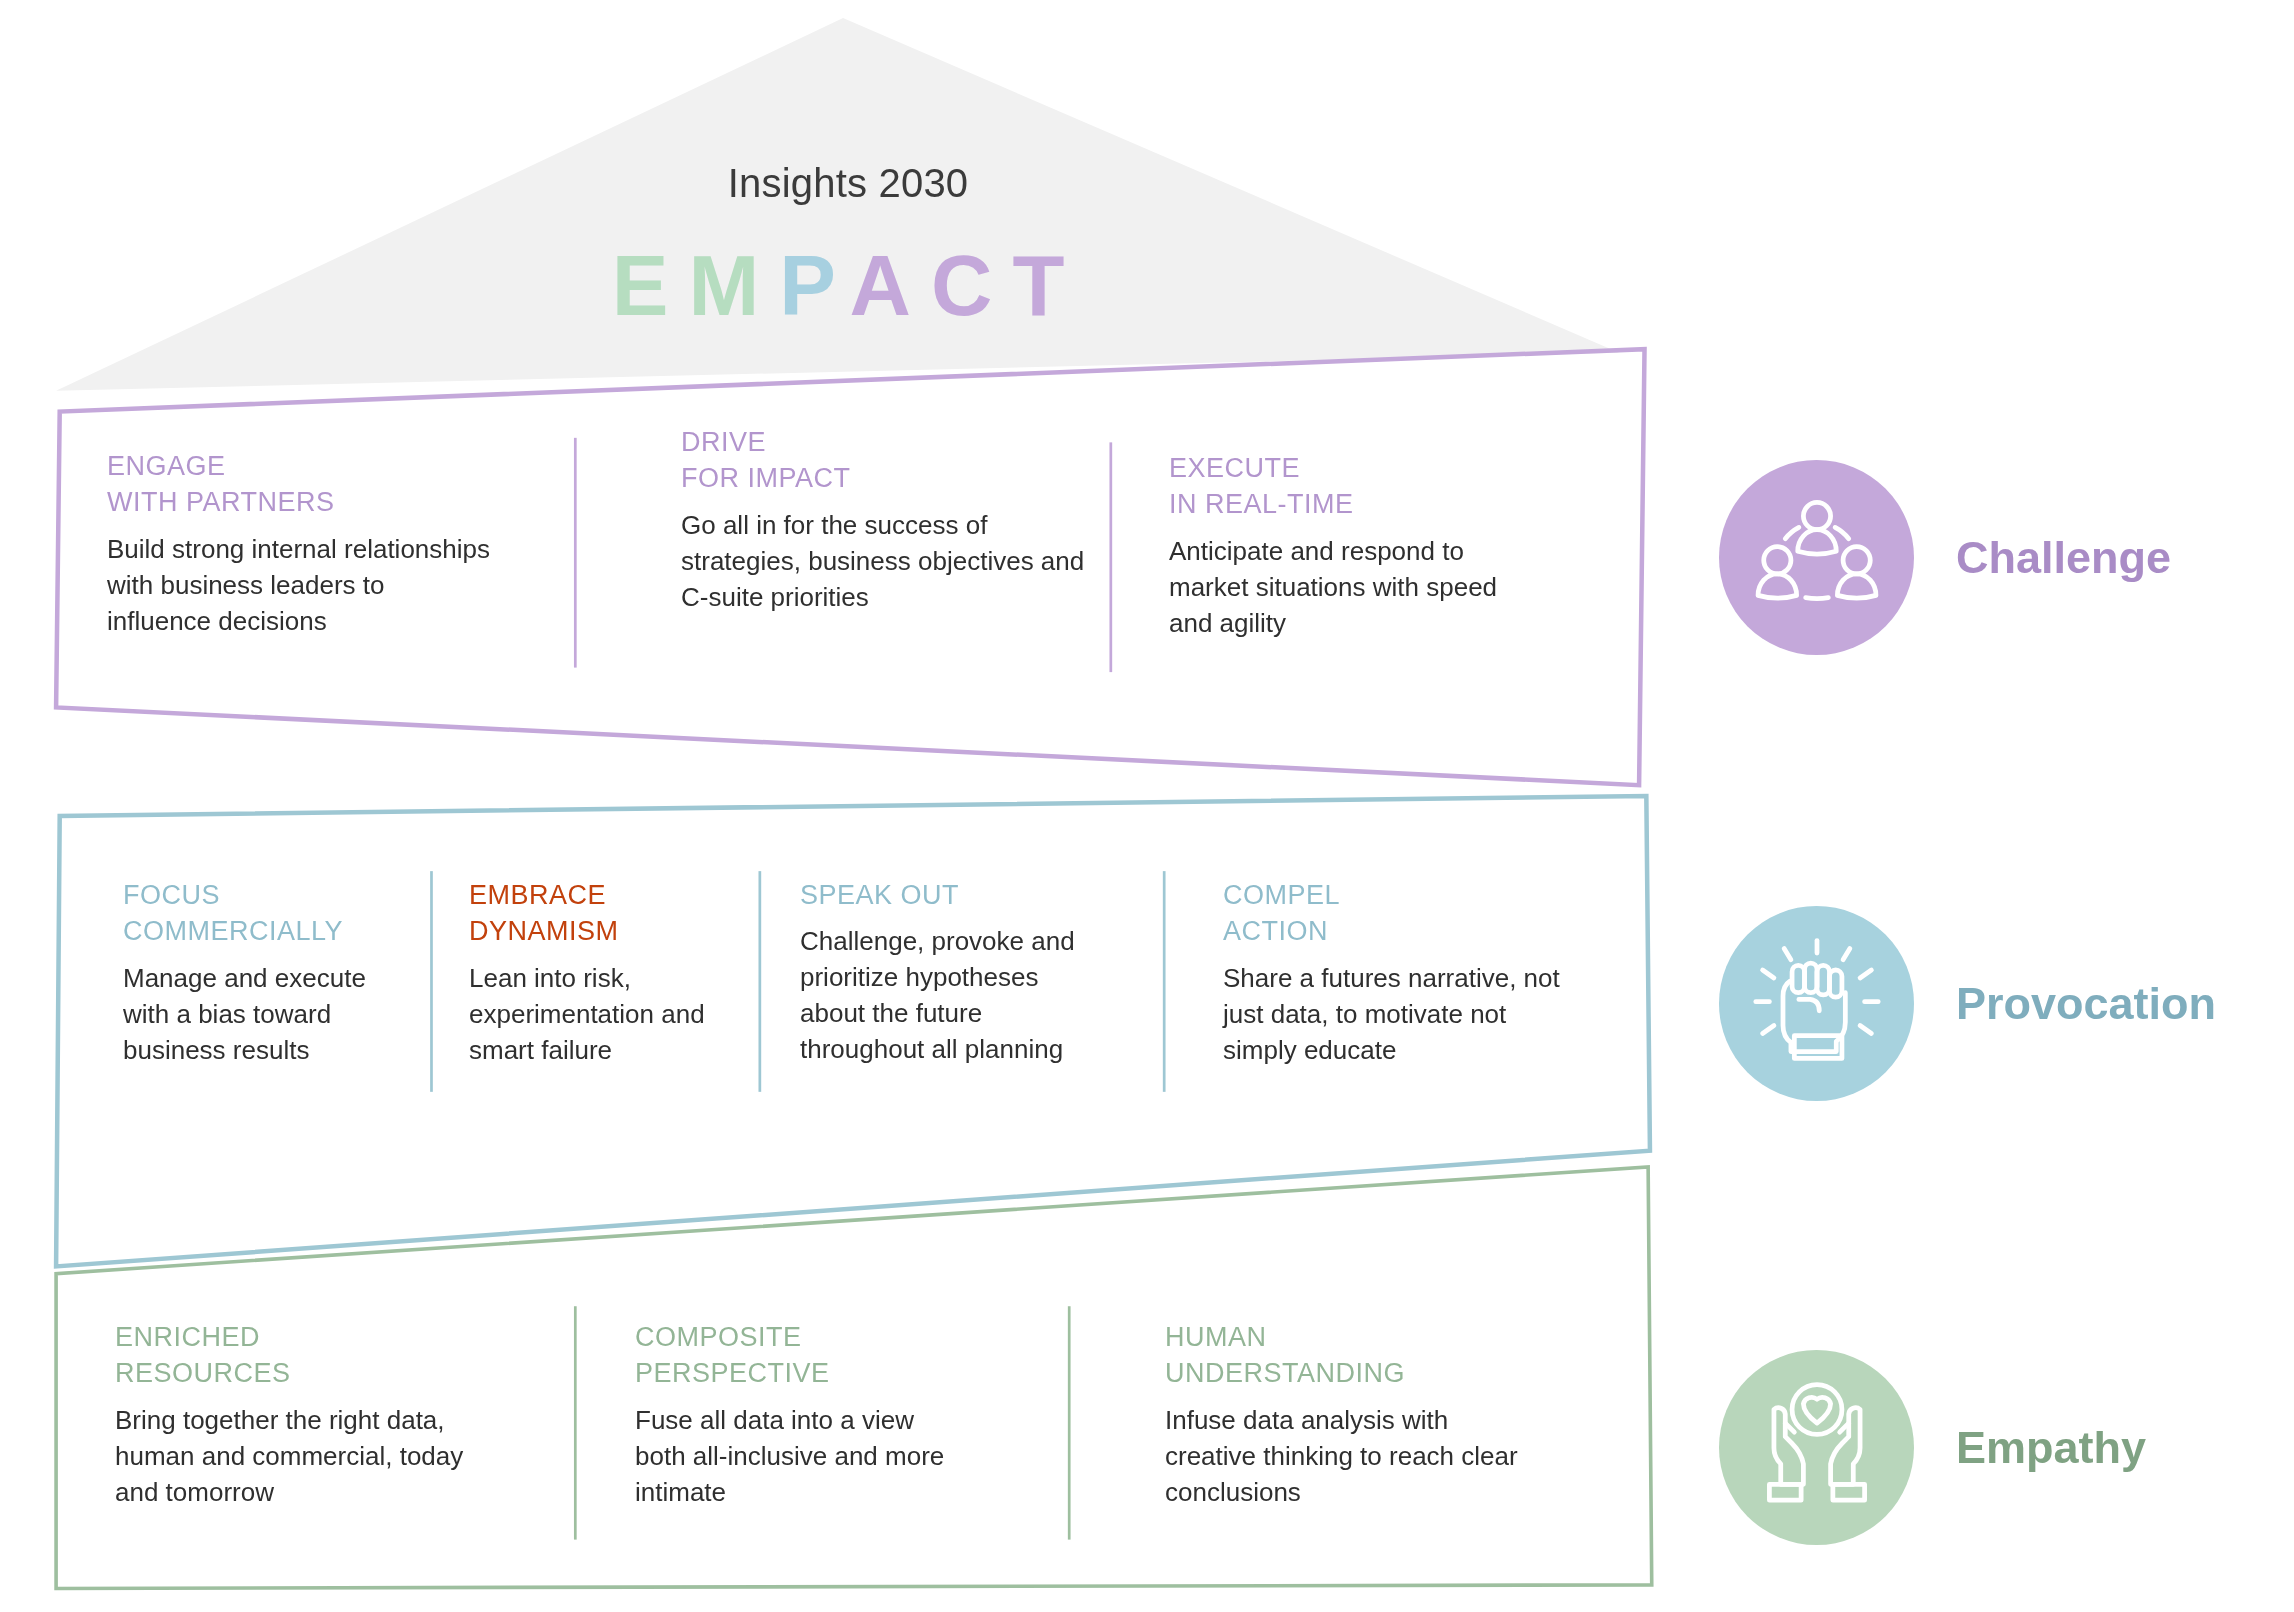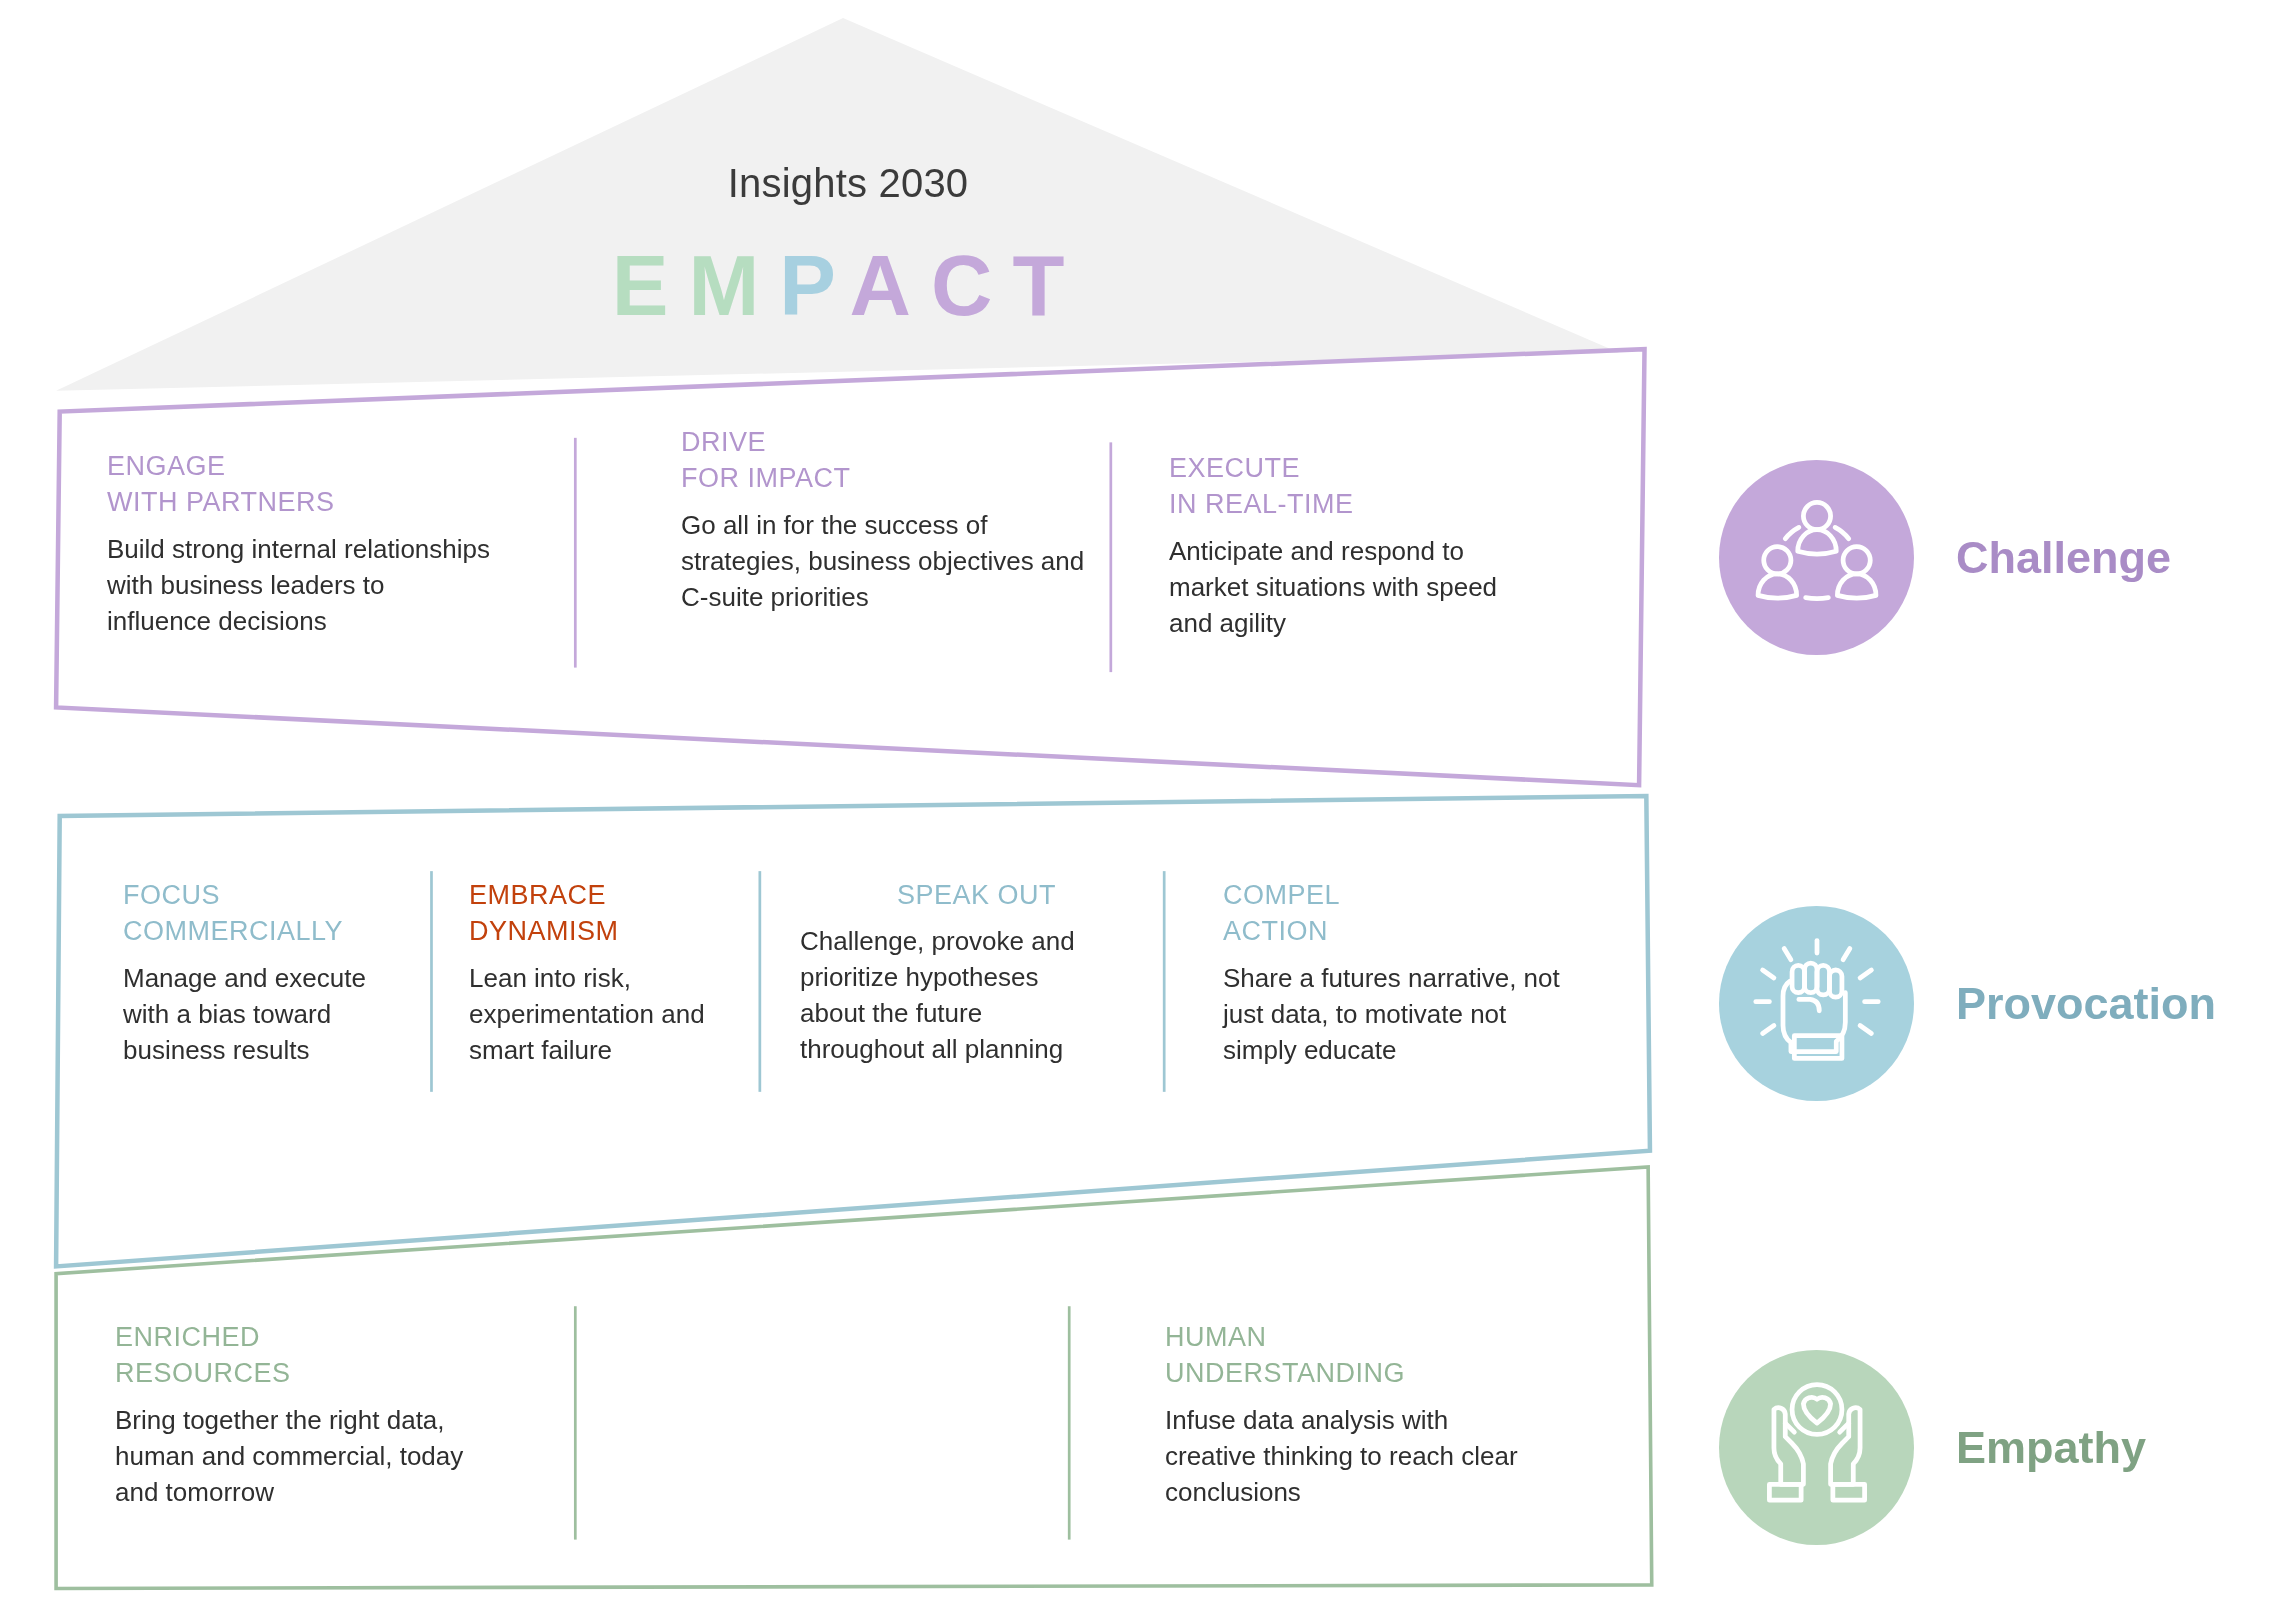--- a/index.html
+++ b/index.html
@@ -154,21 +154,21 @@
 
   <div class="col" style="left:469px; top:877px; width:280px;">
     <p class="col-head" style="color:#c2410c;">EMBRACE
 DYNAMISM</p>
     <p class="col-body">Lean into risk,
 experimentation and
 smart failure</p>
   </div>
 
   <div class="col" style="left:800px; top:877px; width:353px;">
-    <p class="col-head" style="color:#8fbccb;text-align:center;">SPEAK OUT</p>
+    <p class="col-head" style="color:#8fbccb;">SPEAK OUT</p>
     <p class="col-body">Challenge, provoke and
 prioritize hypotheses
 about the future
 throughout all planning</p>
   </div>
 
   <div class="col" style="left:1223px; top:877px; width:398px;">
     <p class="col-head" style="color:#8fbccb;">COMPEL
 ACTION</p>
     <p class="col-body">Share a futures narrative, not
@@ -177,20 +177,27 @@
   </div>
 
   <div class="col" style="left:107px; top:1319px; width:434px;margin-left:8px;">
     <p class="col-head" style="color:#93b596;">ENRICHED
 RESOURCES</p>
     <p class="col-body">Bring together the right data,
 human and commercial, today
 and tomorrow</p>
   </div>
 
+  <div class="col" style="left:635px; top:1319px; width:425px;">
+    <p class="col-head" style="color:#93b596;">COMPOSITE
+PERSPECTIVE</p>
+    <p class="col-body">Fuse all data into a view
+both all-inclusive and more
+intimate</p>
+  </div>
 
   <div class="col" style="left:1165px; top:1319px; width:452px;">
     <p class="col-head" style="color:#93b596;">HUMAN
 UNDERSTANDING</p>
     <p class="col-body">Infuse data analysis with
 creative thinking to reach clear
 conclusions</p>
   </div>
 
   <div class="legend-item" style="left:1719px; top:460px;">

